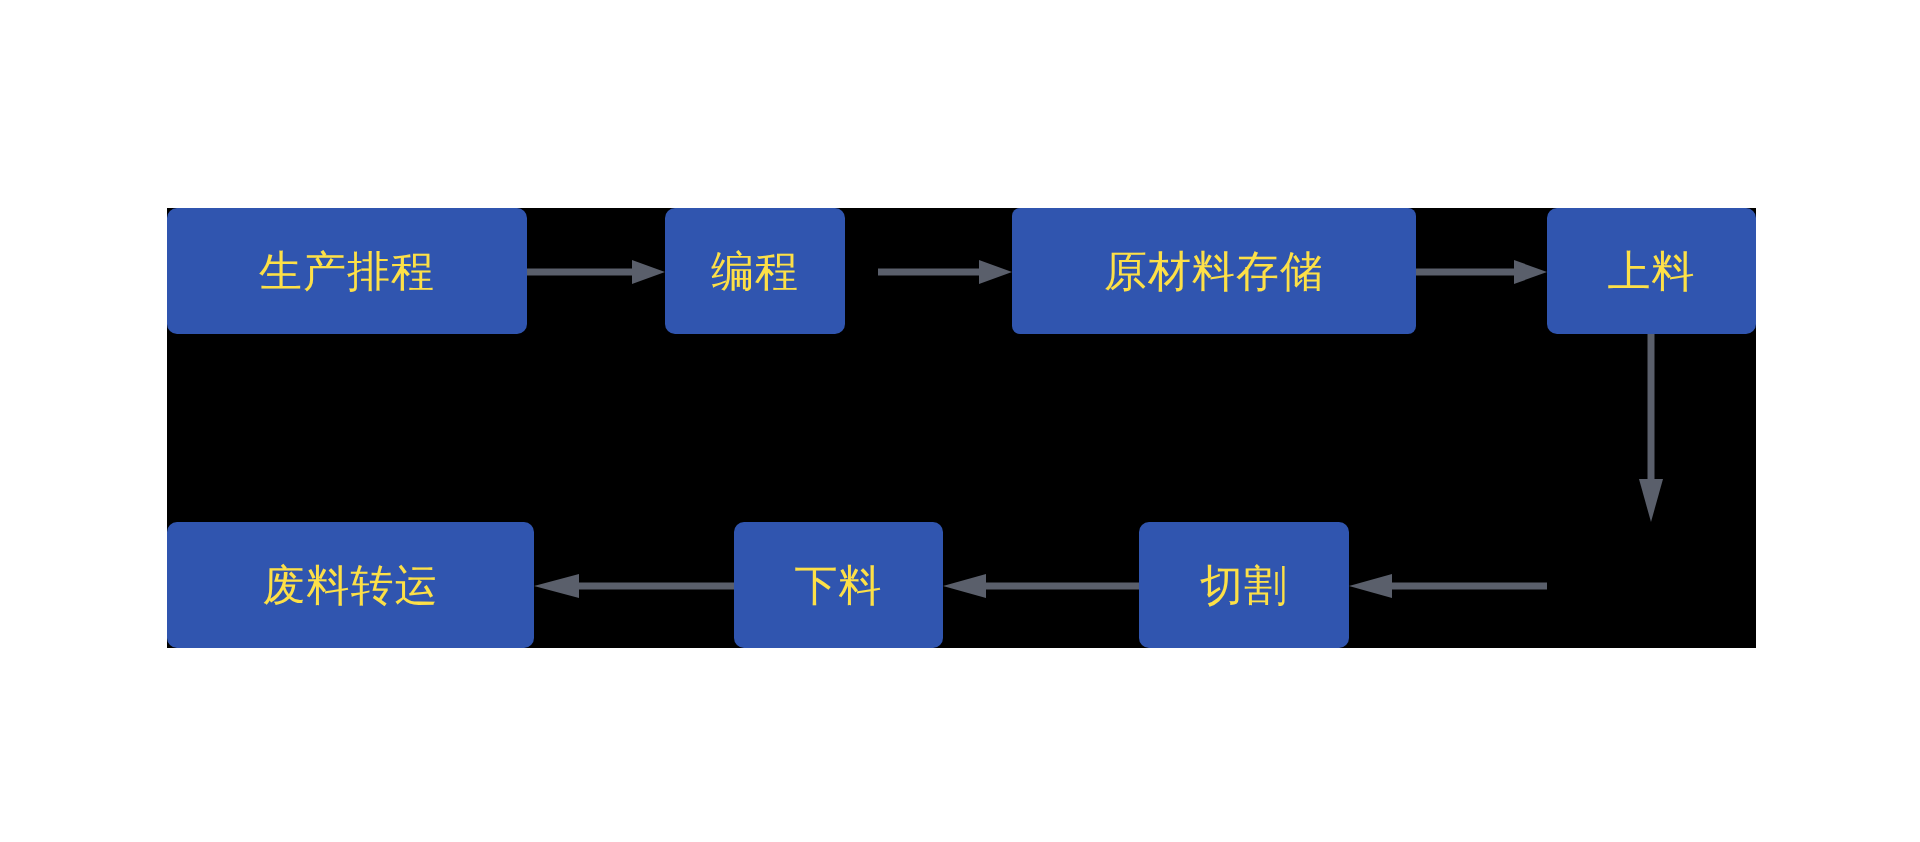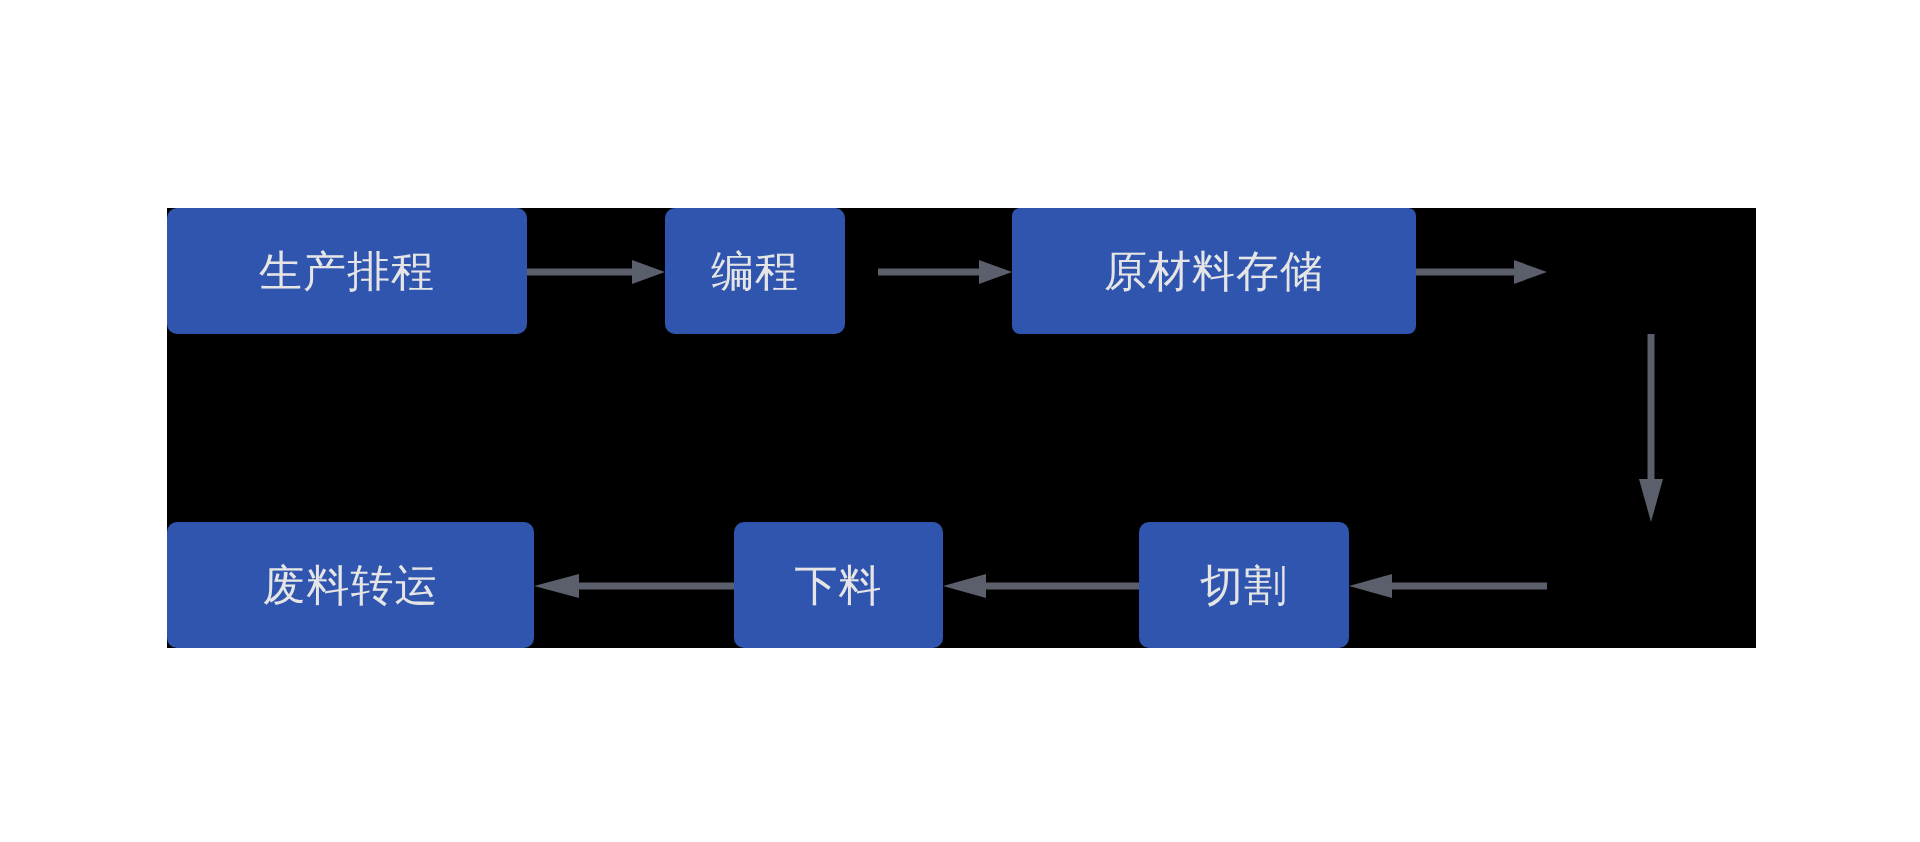--- a/index.html
+++ b/index.html
@@ -34,21 +34,21 @@
   .node {
     position: absolute;
     background: #3055AF;
     border-radius: 10px;
     display: flex;
     align-items: center;
     justify-content: center;
     box-sizing: border-box;
   }
   .node-label {
-    color: #e5e5e5;
+    color: #fde047;
     font-size: 43px;
     line-height: 1;
     letter-spacing: 1px;
     white-space: nowrap;
     font-weight: 400;
   }
 
   
   .n-scheduling   { left: 167px;  top: 208px; width: 360px; height: 126px; }
   .n-programming  { left: 665px;  top: 208px; width: 180px; height: 126px; }
@@ -91,20 +91,23 @@
   </div>
 
   <div class="node n-programming">
     <span class="node-label">编程</span>
   </div>
 
   <div class="node n-rawstorage">
     <span class="node-label">原材料存储</span>
   </div>
 
+  <div class="node n-loading">
+    <span class="node-label">上料</span>
+  </div>
 
 
   <div class="node n-cutting">
     <span class="node-label">切割</span>
   </div>
 
   <div class="node n-unloading">
     <span class="node-label">下料</span>
   </div>
 

